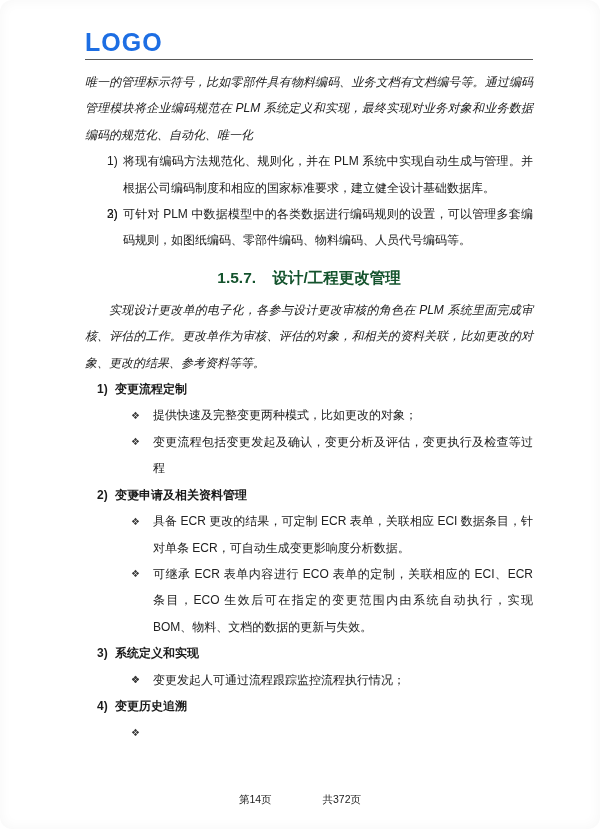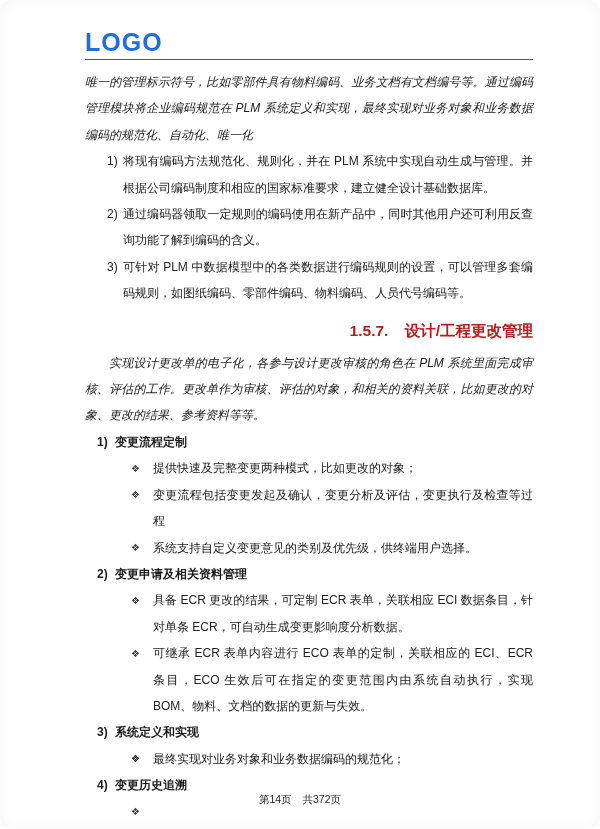--- a/index.html
+++ b/index.html
@@ -40,23 +40,23 @@
   .para-indent { text-indent: 2em; }
 
   .num-list { margin: 0; }
   .num-item { position: relative; padding-left: 38px; }
   .num-item .num { position: absolute; left: 22px; top: 0; }
 
   .section-heading {
     margin: 13px 0 8px 0;
     font-size: 15.5px;
     font-weight: bold;
-    color: #b91c1c;
+    color: #14532d;
     line-height: 22px;
-    text-align: right;
+    text-align: center;
   }
   .section-heading .sec-no { margin-right: 12px; }
 
   .feature-head {
     position: relative;
     padding-left: 30px;
     font-weight: bold;
     color: #1b1b1b;
     text-align: left;
   }
@@ -72,21 +72,21 @@
   }
 
   .footer {
     position: absolute;
     left: 0; right: 0;
     bottom: 22px;
     text-align: center;
     font-size: 10.5px;
     color: #1c1c1c;
   }
-  .footer span { margin: 0 4px; }
+  .footer span { margin: 0 24px; }
 </style>
 </head>
 <body>
 
 <div class="page">
 
   <div class="header">
     <span class="logo">LOGO</span>
   </div>
   <hr class="header-rule">
@@ -95,21 +95,20 @@
 
     <p class="para">唯一的管理标示符号，比如零部件具有物料编码、业务文档有文档编号等。通过编码管理模块将企业编码规范在 PLM 系统定义和实现，最终实现对业务对象和业务数据编码的规范化、自动化、唯一化</p>
 
     <div class="num-list">
       <div class="num-item">
         <span class="num">1)</span>
         <span>将现有编码方法规范化、规则化，并在 PLM 系统中实现自动生成与管理。并根据公司编码制度和相应的国家标准要求，建立健全设计基础数据库。</span>
       </div>
       <div class="num-item">
         <span class="num">2)</span>
-        <span>通过编码器领取一定规则的编码使用在新产品中，同时其他用户还可利用反查询功能了解到编码的含义。</span>
       </div>
       <div class="num-item">
         <span class="num">3)</span>
         <span>可针对 PLM 中数据模型中的各类数据进行编码规则的设置，可以管理多套编码规则，如图纸编码、零部件编码、物料编码、人员代号编码等。</span>
       </div>
     </div>
 
     <h2 class="section-heading">
       <span class="sec-no">1.5.7.</span>
       <span>设计/工程更改管理</span>
@@ -124,21 +123,20 @@
     <div class="bullet-item">
       <span class="glyph">❖</span>
       <span>提供快速及完整变更两种模式，比如更改的对象；</span>
     </div>
     <div class="bullet-item">
       <span class="glyph">❖</span>
       <span>变更流程包括变更发起及确认，变更分析及评估，变更执行及检查等过程</span>
     </div>
     <div class="bullet-item">
       <span class="glyph">❖</span>
-      <span>系统支持自定义变更意见的类别及优先级，供终端用户选择。</span>
     </div>
 
     <div class="feature-head">
       <span class="num">2)</span>
       <span>变更申请及相关资料管理</span>
     </div>
     <div class="bullet-item">
       <span class="glyph">❖</span>
       <span>具备 ECR 更改的结果，可定制 ECR 表单，关联相应 ECI 数据条目，针对单条 ECR，可自动生成变更影响度分析数据。</span>
     </div>
@@ -149,21 +147,21 @@
 
     <div class="feature-head">
       <span class="num">3)</span>
       <span>系统定义和实现</span>
     </div>
     <div class="bullet-item">
       <span class="glyph">❖</span>
     </div>
     <div class="bullet-item">
       <span class="glyph">❖</span>
-      <span>最终实现对业务对象和业务数据编码的规范化；</span>
+      <span>变更发起人可通过流程跟踪监控流程执行情况；</span>
     </div>
 
     <div class="feature-head">
       <span class="num">4)</span>
       <span>变更历史追溯</span>
     </div>
     <div class="bullet-item">
       <span class="glyph">❖</span>
 
     </div>

